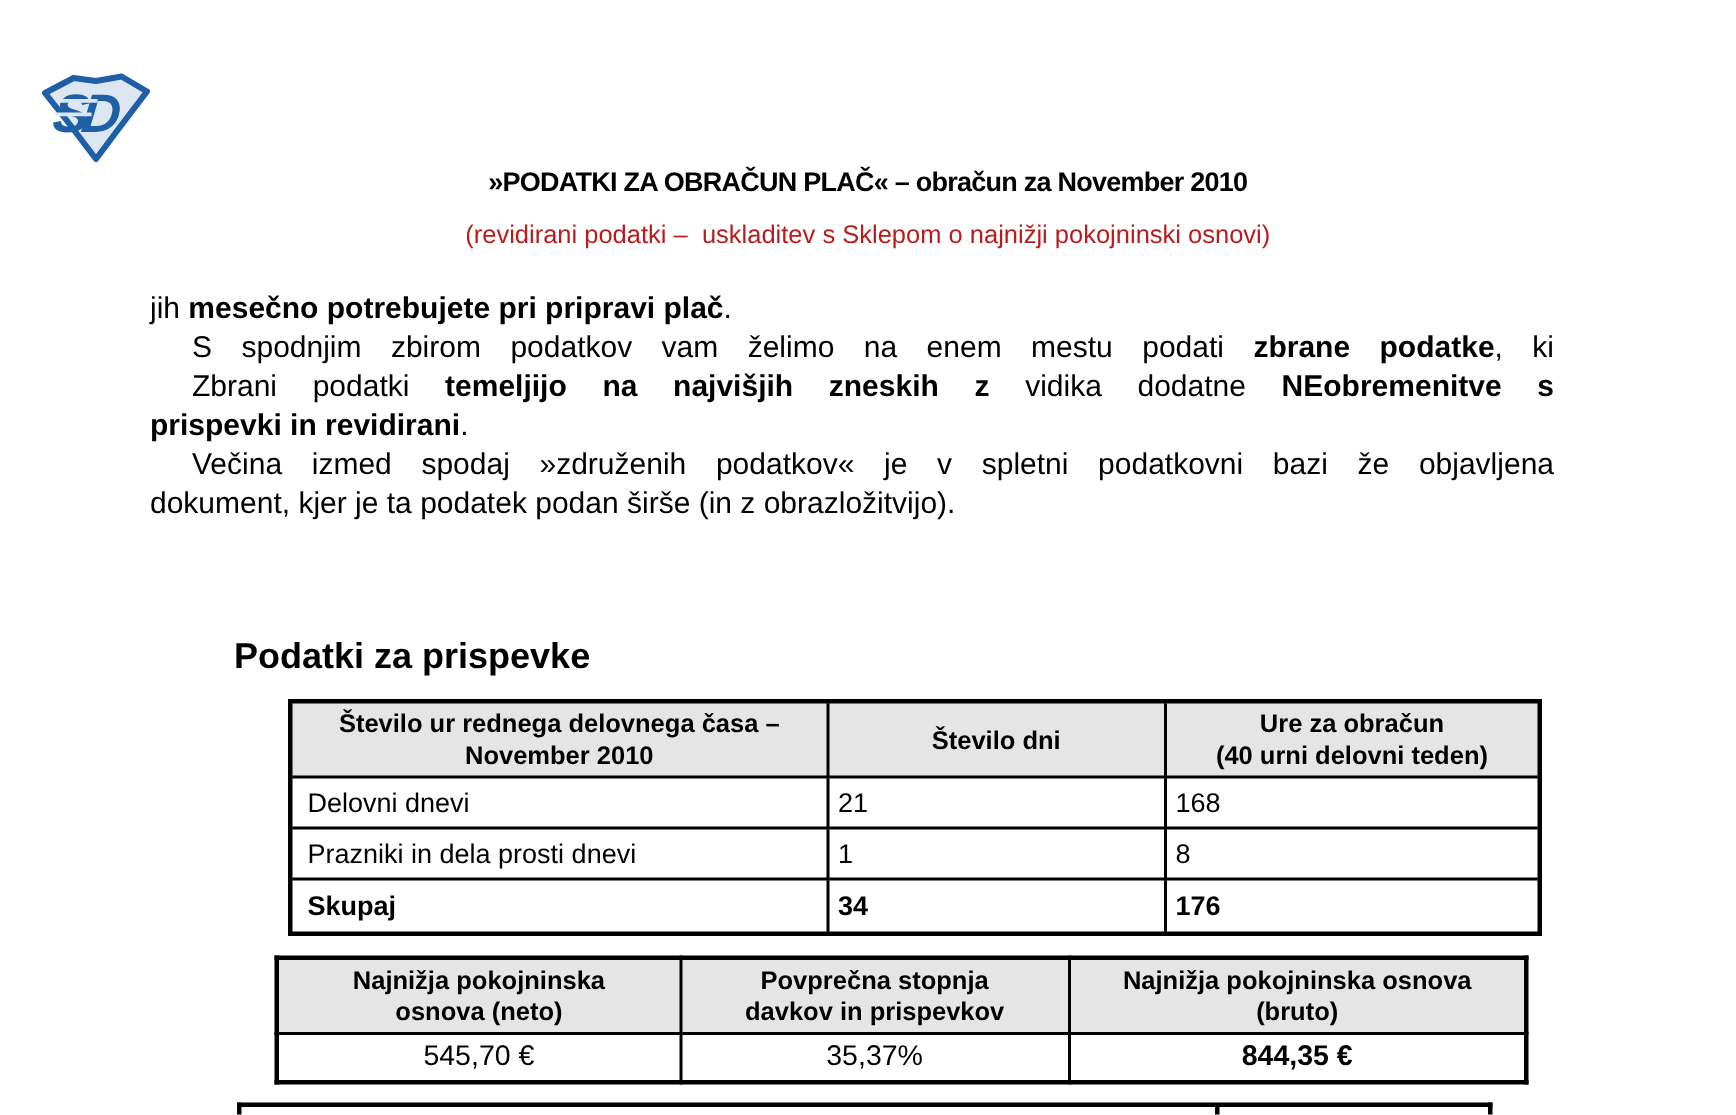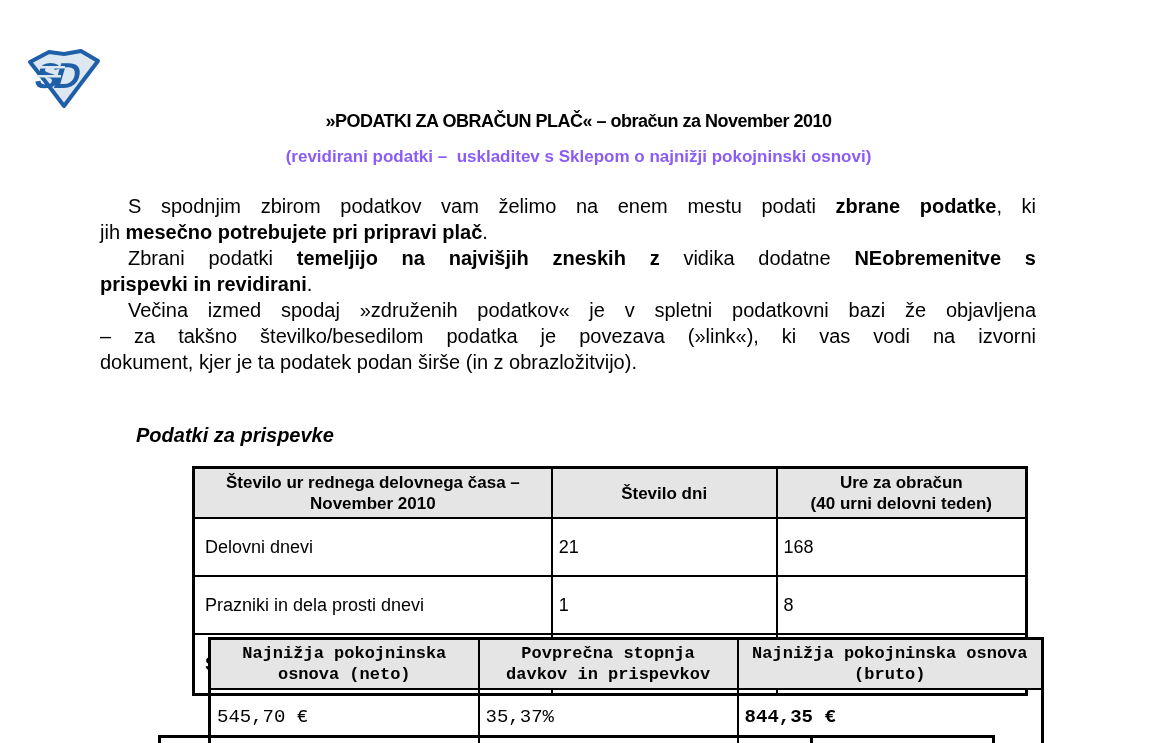--- a/index.html
+++ b/index.html
@@ -20,36 +20,36 @@
 
   .doc-title {
     position: absolute; top: 111px; left: 0; width: 100%;
     text-align: center;
     font-size: 18px; font-weight: bold;
     letter-spacing: -0.5px;
   }
   .doc-subtitle {
     position: absolute; top: 147px; left: 0; width: 100%;
     text-align: center;
-    font-size: 17px; font-weight: bold;
-    color: #8b5cf6;
+    font-size: 17px; font-weight: normal;
+    color: #b91c1c;
   }
 
   .intro {
     position: absolute; left: 100px; top: 193px; width: 936px;
     font-size: 20px; line-height: 26px;
   }
   .line { text-align: justify; text-align-last: justify; }
   .line.last { text-align-last: left; }
   .line.indent { text-indent: 28px; }
   .line .bold-seg { font-weight: bold; }
 
   .section-heading {
-    position: absolute; left: 136px; top: 424px;
-    font-size: 20px; font-weight: bold; font-style: italic;
+    position: absolute; left: 156px; top: 424px;
+    font-size: 24px; font-weight: bold;
   }
 
   table.doc-table {
     position: absolute;
     border-collapse: collapse;
     border: 3px solid #000;
     table-layout: fixed;
     margin-left: 32px;
   }
   .doc-table th, .doc-table td { border: 2px solid #000; }
@@ -58,30 +58,30 @@
     font-size: 17px; font-weight: bold;
     line-height: 21px;
     text-align: center; vertical-align: middle;
     white-space: pre-line;
     height: 44px;
     padding: 2px 4px;
   }
   .doc-table td {
     font-size: 18px;
     vertical-align: middle;
-    padding: 12px 6px;
+    padding: 0 6px;
   }
 
   table.t1 { left: 160px; top: 466px; width: 836px; }
   .t1 td { height: 32px; text-align: left; }
   .t1 td.label-cell { text-align: left; padding-left: 10px; }
   .t1 tr.total-row td { font-weight: bold; height: 34px; }
 
-  table.t2 { left: 176px; top: 637px; width: 836px; font-family: Liberation Mono, monospace; }
-  .t2 td { height: 30px; text-align: left; font-size: 19px; }
+  table.t2 { left: 151px; top: 637px; width: 836px; }
+  .t2 td { height: 30px; text-align: center; font-size: 19px; }
   .t2 td.bold-value { font-weight: bold; }
 
   .t3-stub {
     position: absolute; left: 158px; top: 735px;
     width: 837px; height: 40px;
     box-sizing: border-box;
     border: 3px solid #000; border-bottom: none;
   }
   .t3-stub .stub-divider {
     position: absolute; left: 649px; top: 0;
@@ -98,26 +98,25 @@
     <polygon points="5,18 24,8 39,10 56,7 73,17 57,38 39,62 20,37" fill="#dde7f2" stroke="#1f5fa8" stroke-width="4" stroke-linejoin="round"></polygon>
     <text x="14" y="44" font-size="36" font-style="italic" font-weight="bold" fill="#1f5fa8" letter-spacing="-5" transform="skewX(-6)">SD</text>
     <rect x="14" y="22" width="26" height="2.5" fill="#dde7f2"></rect>
     <rect x="12" y="31" width="24" height="2.5" fill="#dde7f2"></rect>
   </svg>
 
   <div class="doc-title">»PODATKI ZA OBRAČUN PLAČ« – obračun za November 2010</div>
   <div class="doc-subtitle">(revidirani podatki – &nbsp;uskladitev s Sklepom o najnižji pokojninski osnovi)</div>
 
   <div class="intro">
+    <div class="line last"><span>jih </span><span class="bold-seg">mesečno potrebujete pri pripravi plač</span><span>.</span></div>
     <div class="line indent"><span>S spodnjim zbirom podatkov vam želimo na enem mestu podati </span><span class="bold-seg">zbrane podatke</span><span>, ki</span></div>
-    <div class="line last"><span>jih </span><span class="bold-seg">mesečno potrebujete pri pripravi plač</span><span>.</span></div>
     <div class="line indent"><span>Zbrani podatki </span><span class="bold-seg">temeljijo na najvišjih zneskih z</span><span> vidika dodatne </span><span class="bold-seg">NEobremenitve s</span></div>
     <div class="line last"><span class="bold-seg">prispevki in revidirani</span><span>.</span></div>
     <div class="line indent"><span>Večina izmed spodaj »združenih podatkov« je v spletni podatkovni bazi že objavljena</span></div>
-    <div class="line"><span>– za takšno številko/besedilom podatka je povezava (»link«), ki vas vodi na izvorni</span></div>
     <div class="line last"><span>dokument, kjer je ta podatek podan širše (in z obrazložitvijo).</span></div>
   </div>
 
   <div class="section-heading">Podatki za prispevke</div>
 
   <table class="doc-table t1">
     <colgroup>
         <col style="width:43%">
         <col style="width:27%">
         <col style="width:30%">

